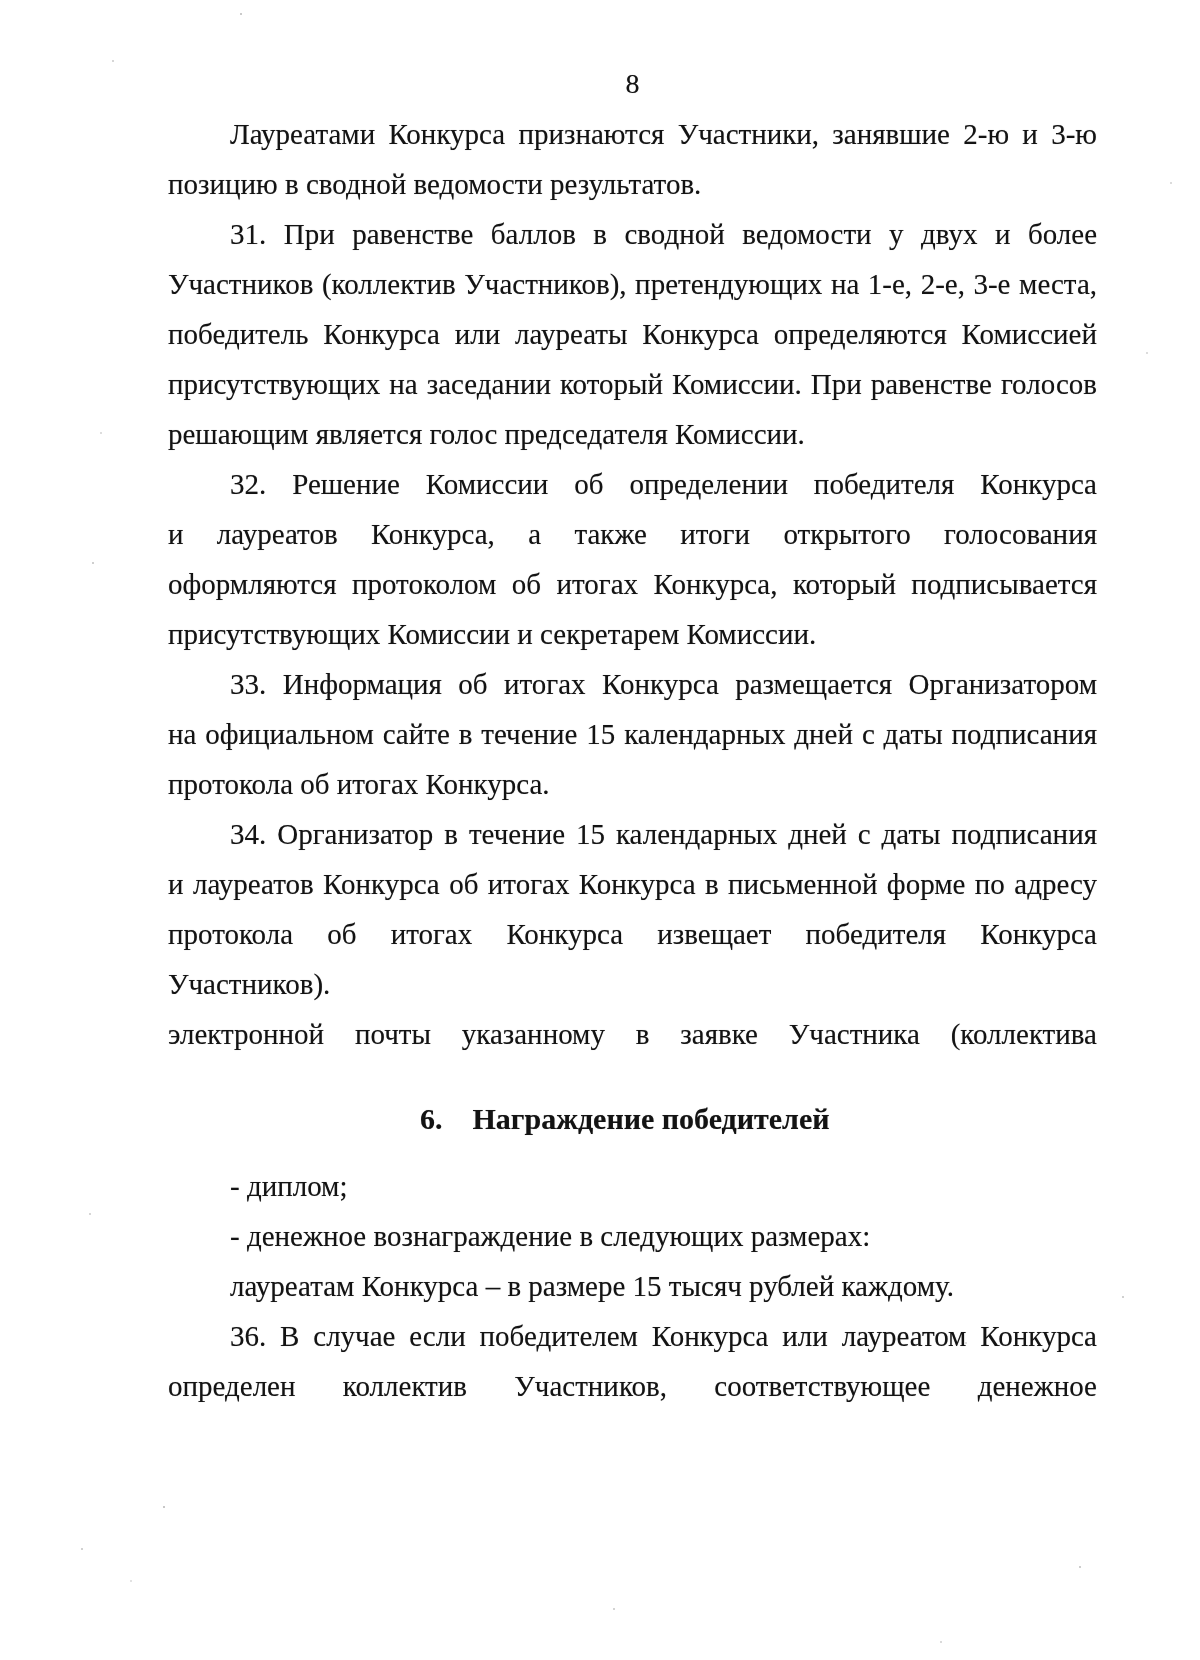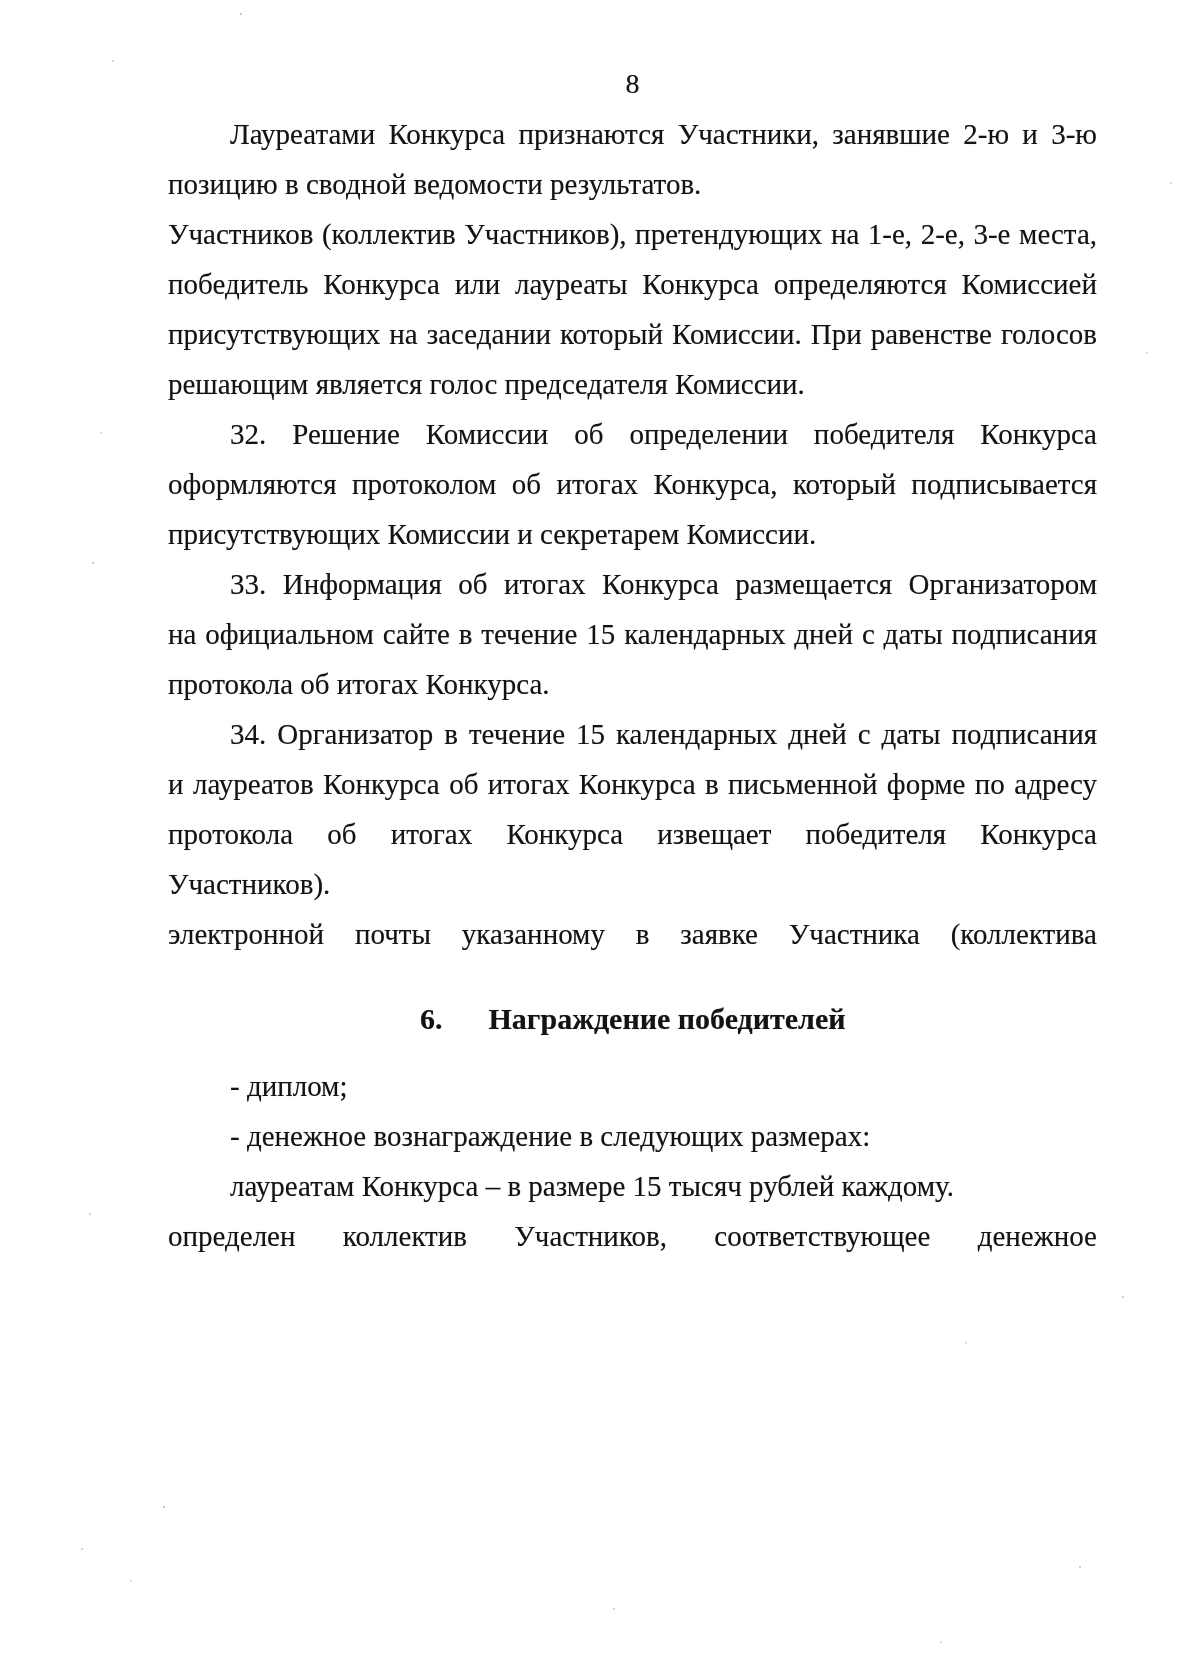--- a/index.html
+++ b/index.html
@@ -48,21 +48,21 @@
     margin-top: 35px;
     margin-bottom: 17px;
     height: 50px;
     line-height: 50px;
     font-size: 30px;
     font-weight: bold;
     padding-left: 252px;
     display: flex;
   }
   .heading-title {
-    margin-left: 46px;
+    margin-left: 30px;
   }
   
   .specks {
     position: absolute;
     left: 0;
     top: 0;
     width: 2px;
     height: 2px;
     opacity: 0.55;
     box-shadow:
@@ -86,38 +86,41 @@
 </head>
 <body>
 
 <div class="page">
   <div class="specks"></div>
   <div class="content">
     <div class="page-number">8</div>
     <div class="doc-lines">
         <div class="line justify indent">Лауреатами Конкурса признаются Участники, занявшие 2-ю и 3-ю</div>
         <div class="line">позицию в сводной ведомости результатов.</div>
+        <div class="line justify indent">31. При равенстве баллов в сводной ведомости у двух и более</div>
         <div class="line justify">Участников (коллектив Участников), претендующих на 1-е, 2-е, 3-е места,</div>
         <div class="line justify">победитель Конкурса или лауреаты Конкурса определяются Комиссией</div>
         <div class="line justify">присутствующих на заседании который Комиссии. При равенстве голосов</div>
         <div class="line">решающим является голос председателя Комиссии.</div>
         <div class="line justify indent">32. Решение Комиссии об определении победителя Конкурса</div>
+        <div class="line justify">и лауреатов Конкурса, а также итоги открытого голосования</div>
         <div class="line justify">оформляются протоколом об итогах Конкурса, который подписывается</div>
         <div class="line">присутствующих Комиссии и секретарем Комиссии.</div>
         <div class="line justify indent">33. Информация об итогах Конкурса размещается Организатором</div>
         <div class="line justify">на официальном сайте в течение 15 календарных дней с даты подписания</div>
         <div class="line">протокола об итогах Конкурса.</div>
         <div class="line justify indent">34. Организатор в течение 15 календарных дней с даты подписания</div>
         <div class="line justify">и лауреатов Конкурса об итогах Конкурса в письменной форме по адресу</div>
         <div class="line justify">протокола об итогах Конкурса извещает победителя Конкурса</div>
         <div class="line">Участников).</div>
         <div class="line justify">электронной почты указанному в заявке Участника (коллектива</div>
         <div class="heading">
           <span class="heading-num">6.</span>
           <span class="heading-title">Награждение победителей</span>
         </div>
         <div class="line indent">- диплом;</div>
         <div class="line indent">- денежное вознаграждение в следующих размерах:</div>
         <div class="line indent">лауреатам Конкурса – в размере 15 тысяч рублей каждому.</div>
+        <div class="line justify indent">36. В случае если победителем Конкурса или лауреатом Конкурса</div>
         <div class="line justify">определен коллектив Участников, соответствующее денежное</div>
       </div>
   </div>
 </div>
 
 </body></html>

